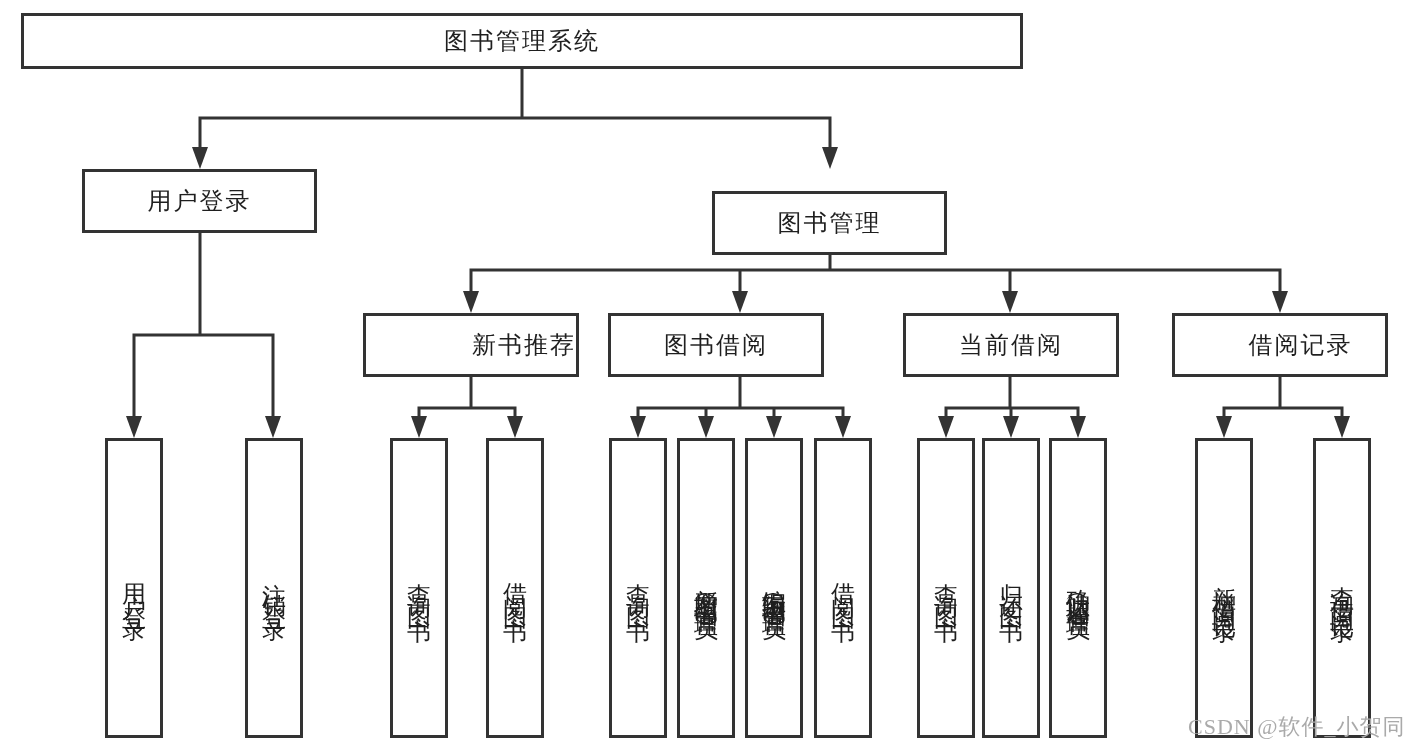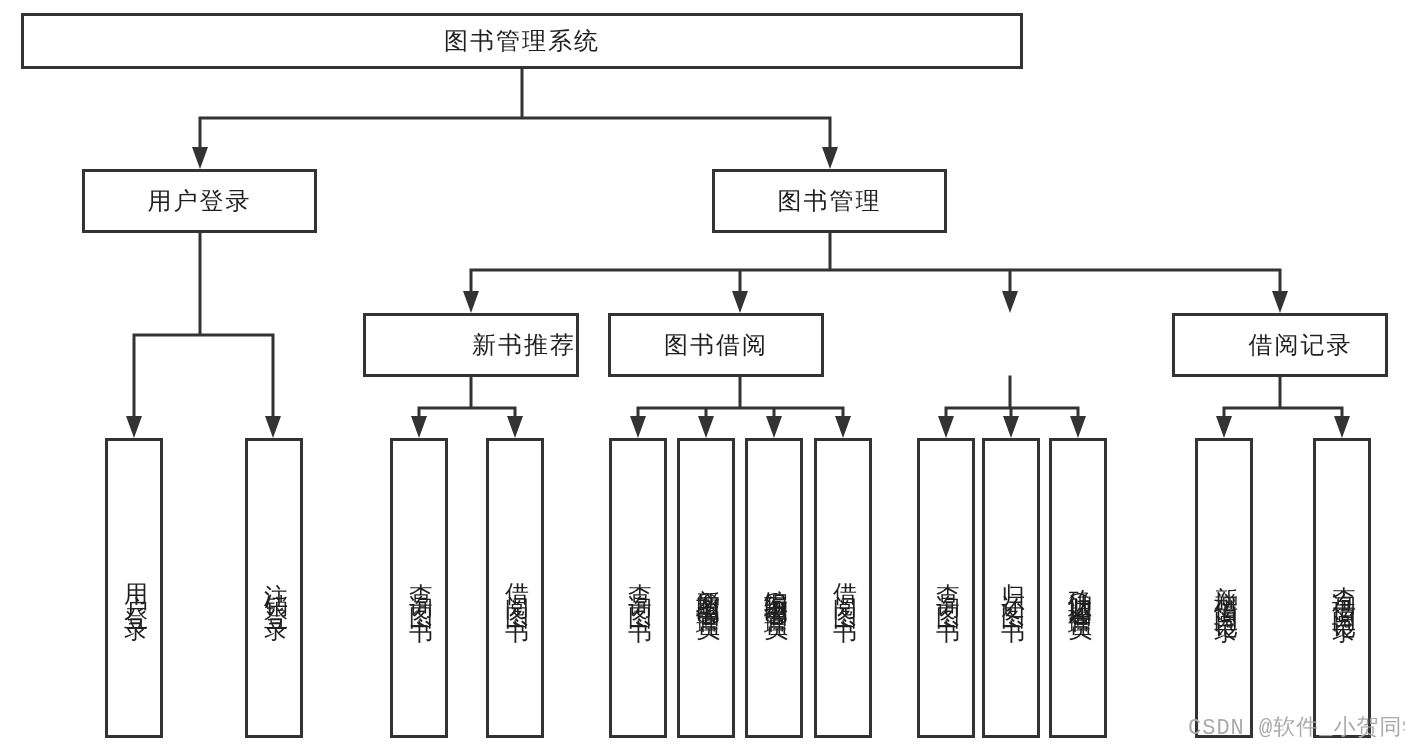--- a/index.html
+++ b/index.html
@@ -1,18 +1,18 @@
 <!DOCTYPE html>
 <html><head>
 <meta charset="utf-8">
 <style>
   html,body{margin:0;padding:0;background:#ffffff;}
   #canvas{
     position:relative;width:1405px;height:747px;background:#ffffff;overflow:hidden;
-    font-family:Liberation Mono, monospace;
+    font-family:Liberation Serif, serif;
   }
   #connectors{position:absolute;left:0;top:0;width:1405px;height:747px;}
   .node{
     position:absolute;box-sizing:border-box;border:3px solid #333333;background:#ffffff;
     display:flex;align-items:center;justify-content:center;
     font-size:24px;letter-spacing:2px;color:#1f1f1f;white-space:nowrap;
   }
   .root{left:21px;top:13px;width:1002px;height:56px;}
   .lvl1{top:169px;width:235px;height:64px;}
   .lvl2{top:313px;width:216px;height:64px;}
@@ -68,29 +68,32 @@
     </g>
   </svg>
 
   <div class="node root">
     <span>图书管理系统</span>
   </div>
 
   <div class="node lvl1" style="left:82px;">
     <span>用户登录</span>
   </div>
-  <div class="node lvl1" style="left:712px;">
+  <div class="node lvl1" style="left:712px;margin-top:22px;">
     <span>图书管理</span>
   </div>
 
   <div class="node lvl2" style="left:363px;justify-content:flex-end;">
     <span>新书推荐</span>
   </div>
   <div class="node lvl2" style="left:608px;">
     <span>图书借阅</span>
+  </div>
+  <div class="node lvl2" style="left:903px;">
+    <span>当前借阅</span>
   </div>
   <div class="node lvl2" style="left:1172px;padding-left:41px;">
     <span>借阅记录</span>
   </div>
 
   <div class="leaf" style="left:105px;">
     <span>用户登录</span>
   </div>
   <div class="leaf" style="left:245px;">
     <span>注销登录</span>

